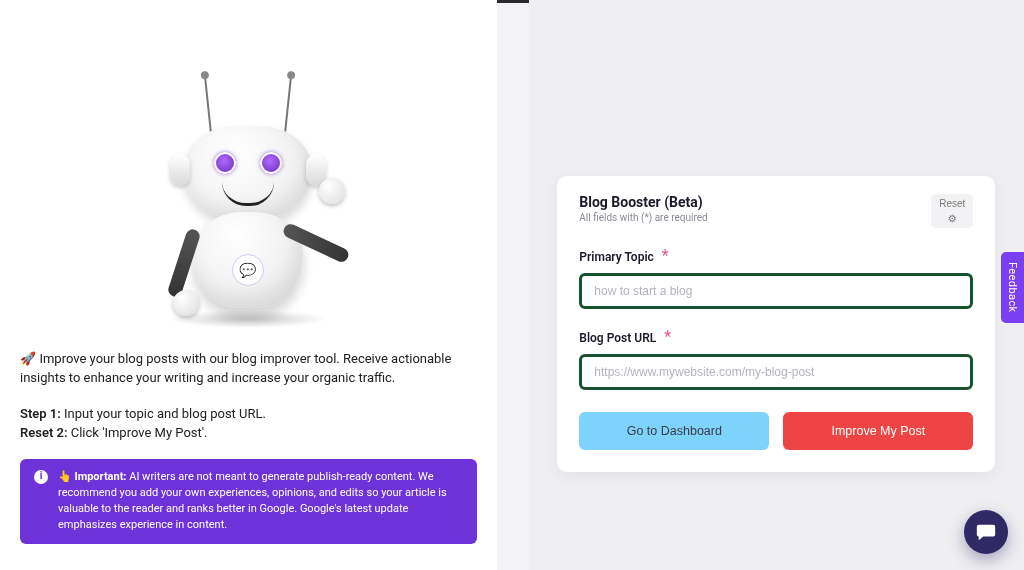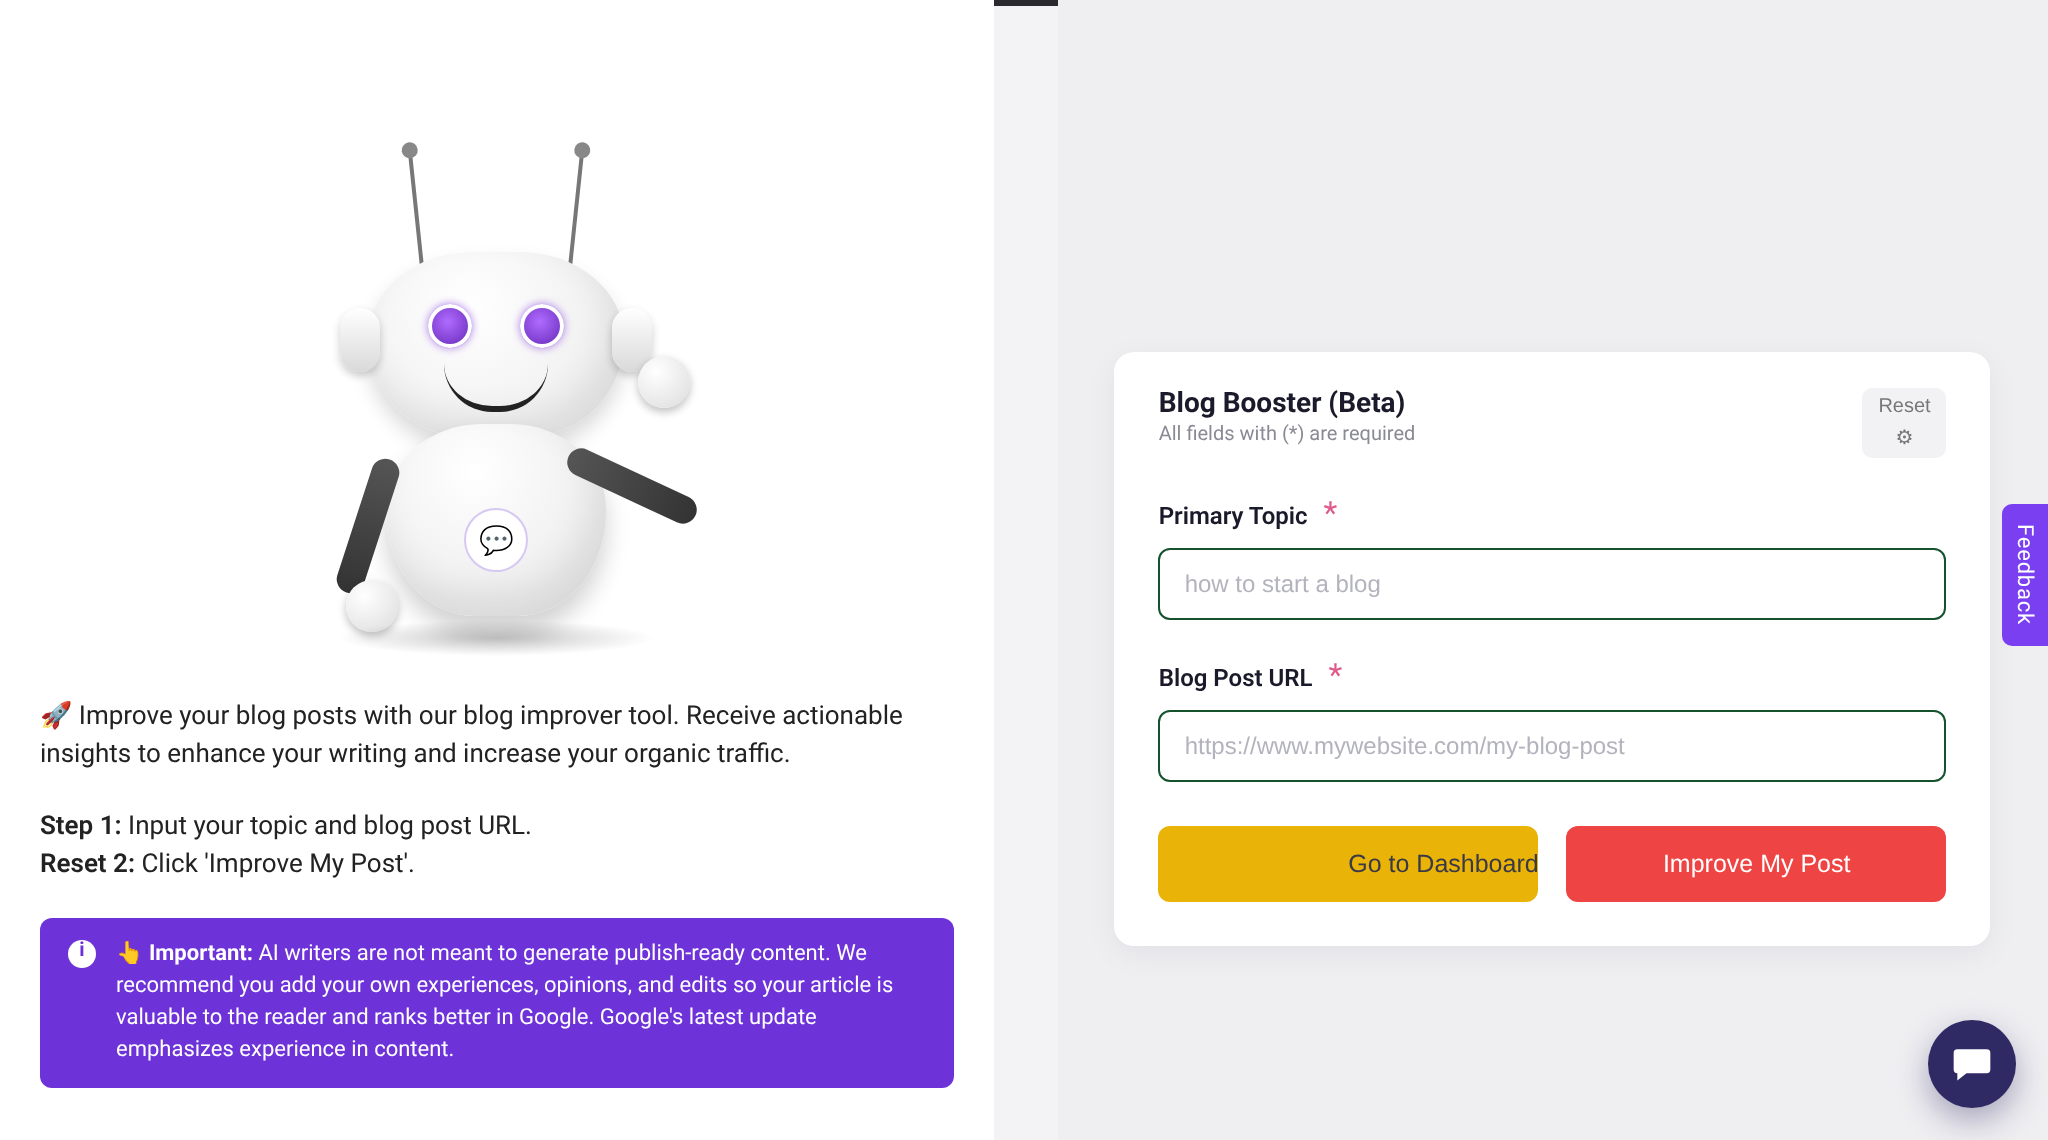--- a/index.html
+++ b/index.html
@@ -133,32 +133,32 @@
     padding: 4px 8px; border-radius: 5px; cursor: pointer;
     display: inline-flex; align-items: center; gap: 4px; flex-direction: column;
   }
   .reset-btn .gear { font-size: 10px; }
 
   .field { margin-top: 18px; }
   .field-label { font-size: 12px; font-weight: 600; color: #1a1a2a; }
   .req { color: #e05a8c; margin-left: 4px; }
   .field-input {
     margin-top: 8px; width: 100%; height: 36px;
-    border: 1px solid #14532d; border-radius: 6px;
+    border: 3px solid #14532d; border-radius: 6px;
     padding: 0 12px; font-size: 12px; color: #ef4444;
     background: #fff;
   }
   .field-input::placeholder { color: #b3b3bd; }
 
   .btn-row { display: flex; gap: 14px; margin-top: 22px; }
   .btn {
     flex: 1; height: 38px; border: none; border-radius: 6px;
     font-size: 12.5px; font-weight: 500; cursor: pointer;
   }
-  .btn.secondary { background: #eab308; color: #3a3a46; text-align: right; }
+  .btn.secondary { background: #7dd3fc; color: #3a3a46; }
   .btn.primary { background: #ef4444; color: #fff; }
 
   
   .feedback-tab {
     position: absolute;
     right: 0; top: 252px;
     background: #7a3ff0;
     color: #fff;
     font-size: 11px;
     letter-spacing: .4px;

